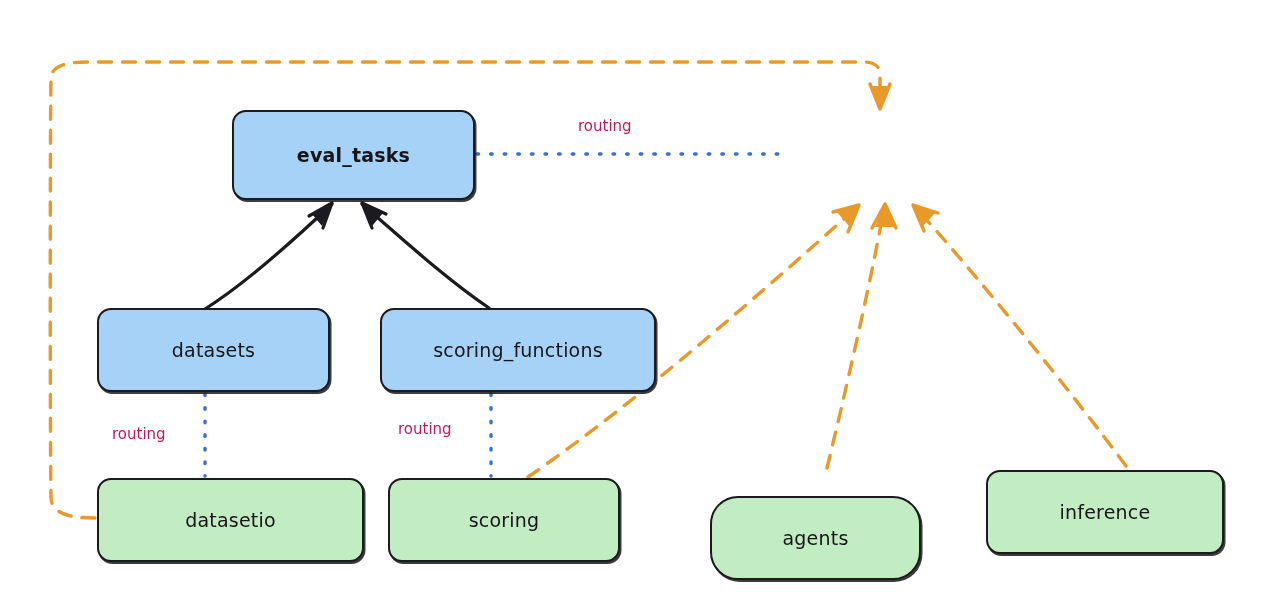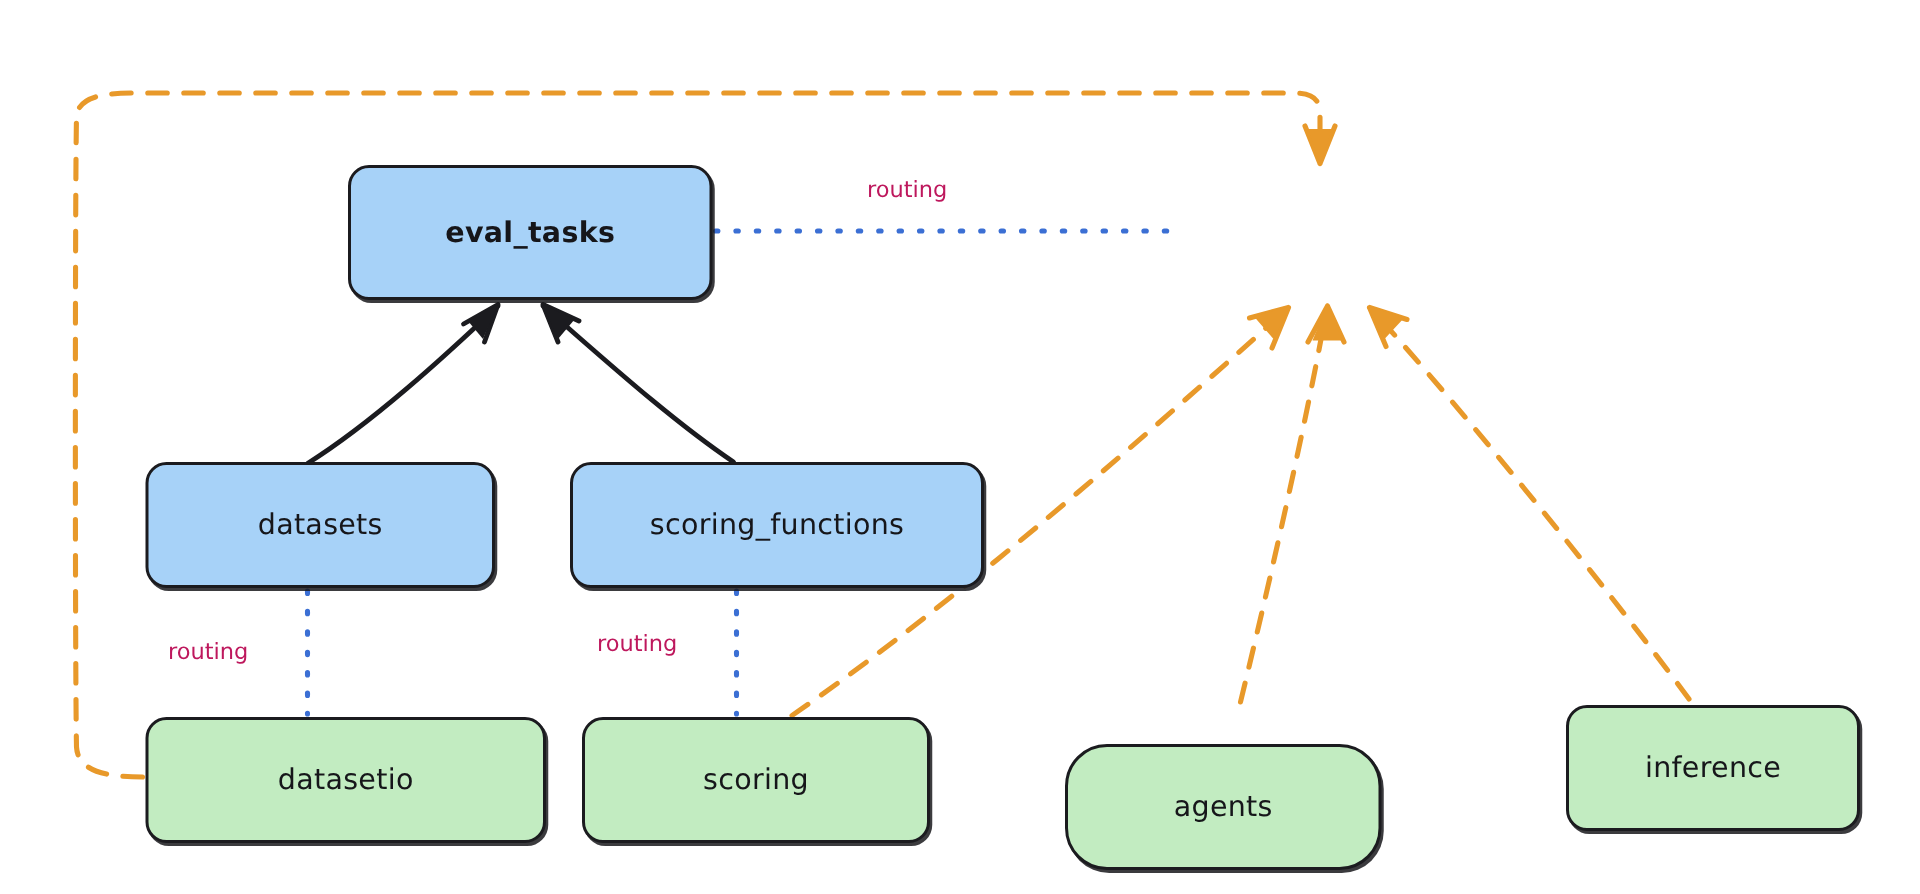--- a/index.html
+++ b/index.html
@@ -116,21 +116,21 @@
   </div>
 
   <div class="node green" style="left:388px;top:478px;width:232px;height:84px;">
     <span>scoring</span>
   </div>
 
   <div class="node green" style="left:710px;top:496px;width:211px;height:84px;border-radius:28px;">
     <span>agents</span>
   </div>
 
-  <div class="node green" style="left:1044px;top:470px;width:196px;height:84px;text-align:right;">
+  <div class="node green" style="left:986px;top:470px;width:238px;height:84px;text-align:right;">
     <span>inference</span>
   </div>
 
   <div class="edge-label" style="left:578px;top:117px;">routing</div>
 
   <div class="edge-label" style="left:112px;top:425px;">routing</div>
 
   <div class="edge-label" style="left:398px;top:420px;">routing</div>
 
 </div>

